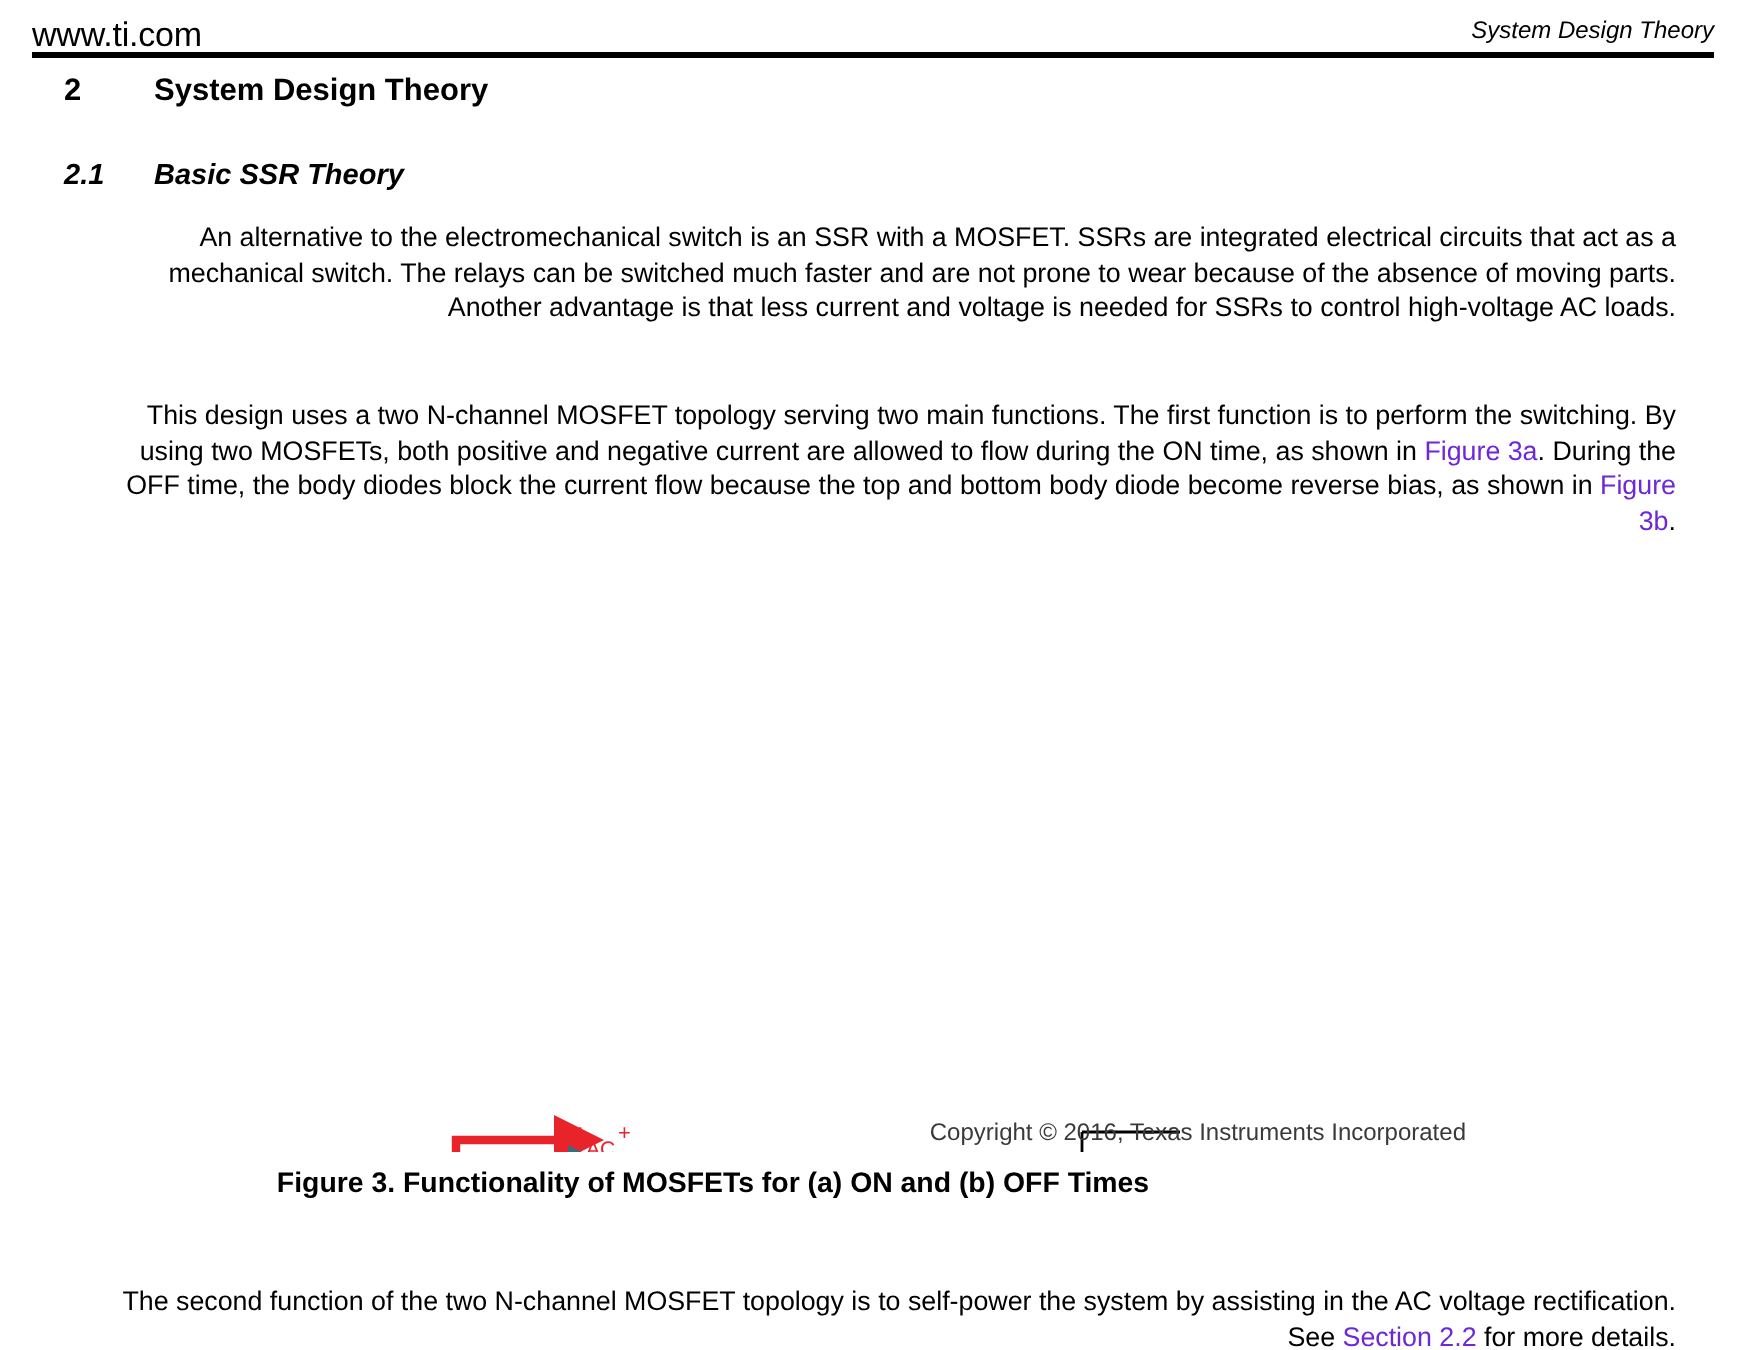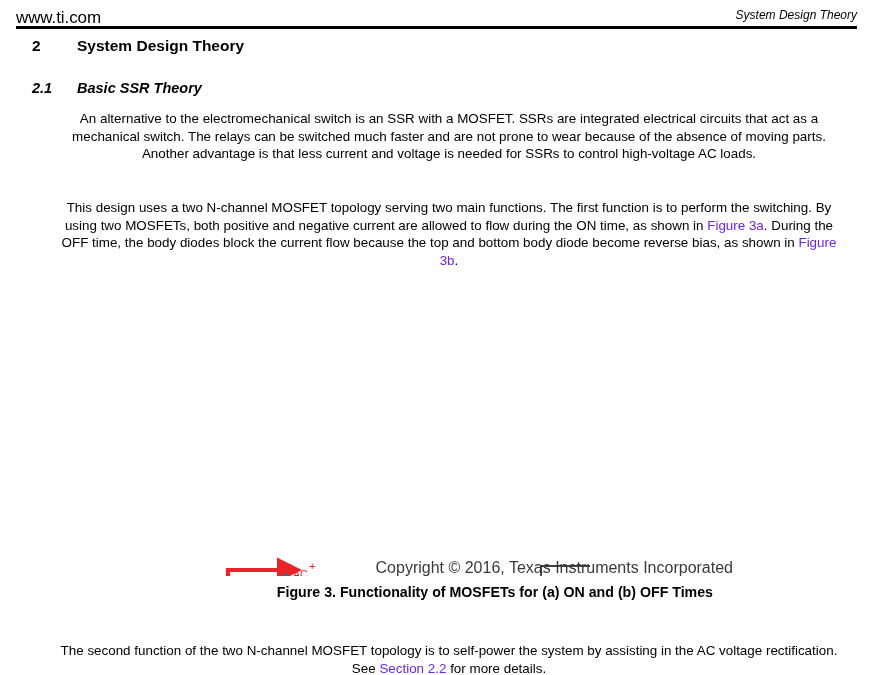--- a/index.html
+++ b/index.html
@@ -74,21 +74,21 @@
   .h2-num { display: inline-block; width: 45px; }
 
   
   .para {
     position: absolute;
     left: 60px;
     width: 778px;
     font-size: 13.4px;
     line-height: 17.6px;
     color: #000;
-    text-align: center;
+    text-align: right;
   }
   #para-1 { top: 110px; }
   #para-2 { top: 199px; }
   #para-3 { top: 642px; }
 
   .xref { color: #6d28d9; }
 
   
   .figure-area {
     position: absolute;
@@ -98,29 +98,29 @@
     height: 300px;
   }
   .fig-svg { display: block; }
 
   .copyright {
     position: absolute;
     left: 0;
     top: 559px;
     width: 733px;
     text-align: right;
-    font-size: 16px;
+    font-size: 12px;
     color: #3a3a3a;
   }
   .fig-caption {
     position: absolute;
     left: 0;
     top: 584px;
     width: 713px;
-    text-align: right;
+    text-align: center;
     font-size: 14.2px;
     font-weight: bold;
     color: #000;
   }
 </style>
 </head>
 <body>
 
 <div class="page-header">
   <div class="header-left">www.ti.com</div>

